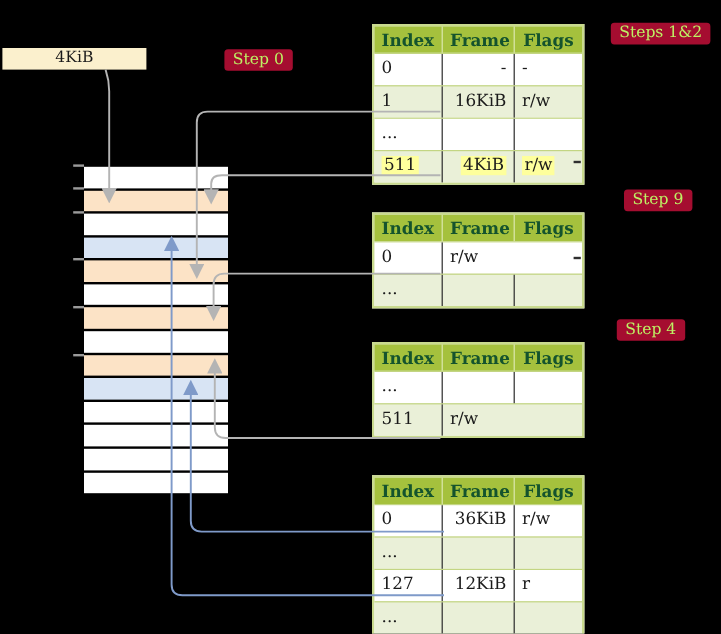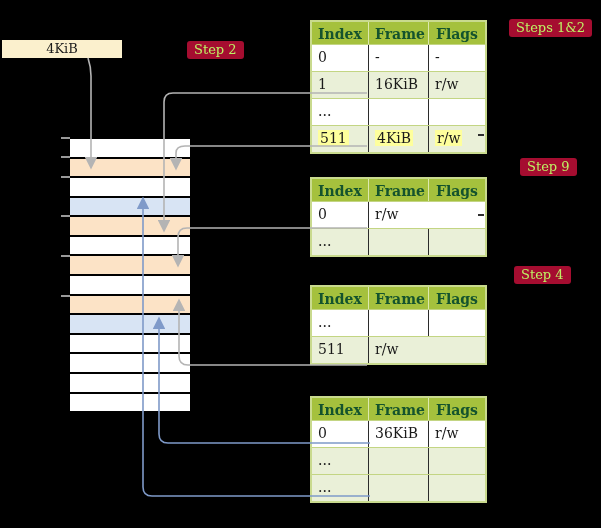--- a/index.html
+++ b/index.html
@@ -43,21 +43,21 @@
   }
   #table-0{top:20px;} #table-1{top:177px;} #table-2{top:285px;} #table-3{top:396px;}
   .thead{display:flex;background:var(--tbl-green,#a5c13d);color:#14532d;font-weight:bold;height:22px;}
   .thead .cell{border-right:1px solid #dce8ae;}
   .thead .cell:last-child{border-right:none;text-align:center;}
   .trow{display:flex;height:26px;border-top:1px solid #c3d583;}
   .trow.shaded{background:var(--row-green,#eaf0d8);}
   .trow .cell{border-right:1px solid #2b2b2b;}
   .trow .cell:last-child{border-right:none;}
   .cell{box-sizing:border-box;padding:3px 6px;line-height:19px;overflow:hidden;white-space:nowrap;}
-  .c0{width:57px;} .c1{width:60px;} .c2{flex:1;}
+  .c0{width:57px;} .c1{width:60px;text-align:right;} .c2{flex:1;}
   .hl{background:var(--yellow,#feff9c);padding:0 2px;}
   
   svg.wires{position:absolute;left:0;top:0;z-index:10;pointer-events:none;}
   .wire-gray{stroke:var(--line-gray,#b4b4b4);stroke-width:1.6;fill:none;}
   .wire-blue{stroke:var(--line-blue,#7f9ac9);stroke-width:1.6;fill:none;}
   .dash{position:absolute;width:6px;height:2px;background:#2f2f2f;z-index:11;}
 </style>
 </head>
 <body style="--bg: #000000; --tbl-green: #a5c13d; --tbl-border: #c9da8e; --row-green: #eaf0d8; --yellow: #feff9c; --orange: #fce3c6; --blue: #d8e4f4; --red: #a50d30; --cream: #fbf0cd; --line-gray: #b4b4b4; --line-blue: #7f9ac9;">
 
@@ -81,21 +81,21 @@
     <div class="tick" style="top: 137px;"></div>
     <div class="tick" style="top: 156px;"></div>
     <div class="tick" style="top: 176px;"></div>
     <div class="tick" style="top: 215px;"></div>
     <div class="tick" style="top: 255px;"></div>
     <div class="tick" style="top: 295px;"></div>
   </div>
 
 <div class="frame-label">4KiB</div>
 
-<div class="step" id="step0">Step 2</div>
+<div class="step" id="step0">Step 0</div>
 <div class="step" id="steps12">Steps 1&amp;2</div>
 <div class="step" id="step3">Step 9</div>
 <div class="step" id="step4">Step 4</div>
 
 <div class="tbl" id="table-0">
     <div class="thead">
       <div class="cell c0">Index</div>
       <div class="cell c1">Frame</div>
       <div class="cell c2">Flags</div>
     </div>
@@ -160,20 +160,25 @@
     </div>
     <div class="trow">
       <div class="cell c0">0</div>
       <div class="cell c1">36KiB</div>
       <div class="cell c2">r/w</div>
     </div>
     <div class="trow shaded">
       <div class="cell c0">...</div>
       <div class="cell c1"></div>
       <div class="cell c2"></div>
+    </div>
+    <div class="trow">
+      <div class="cell c0">127</div>
+      <div class="cell c1">12KiB</div>
+      <div class="cell c2">r</div>
     </div>
     <div class="trow shaded">
       <div class="cell c0">...</div>
       <div class="cell c1"></div>
       <div class="cell c2"></div>
     </div>
   </div>
 
 <div class="dash" style="left:478px;top:134px;"></div>
 <div class="dash" style="left:478px;top:214px;"></div>

